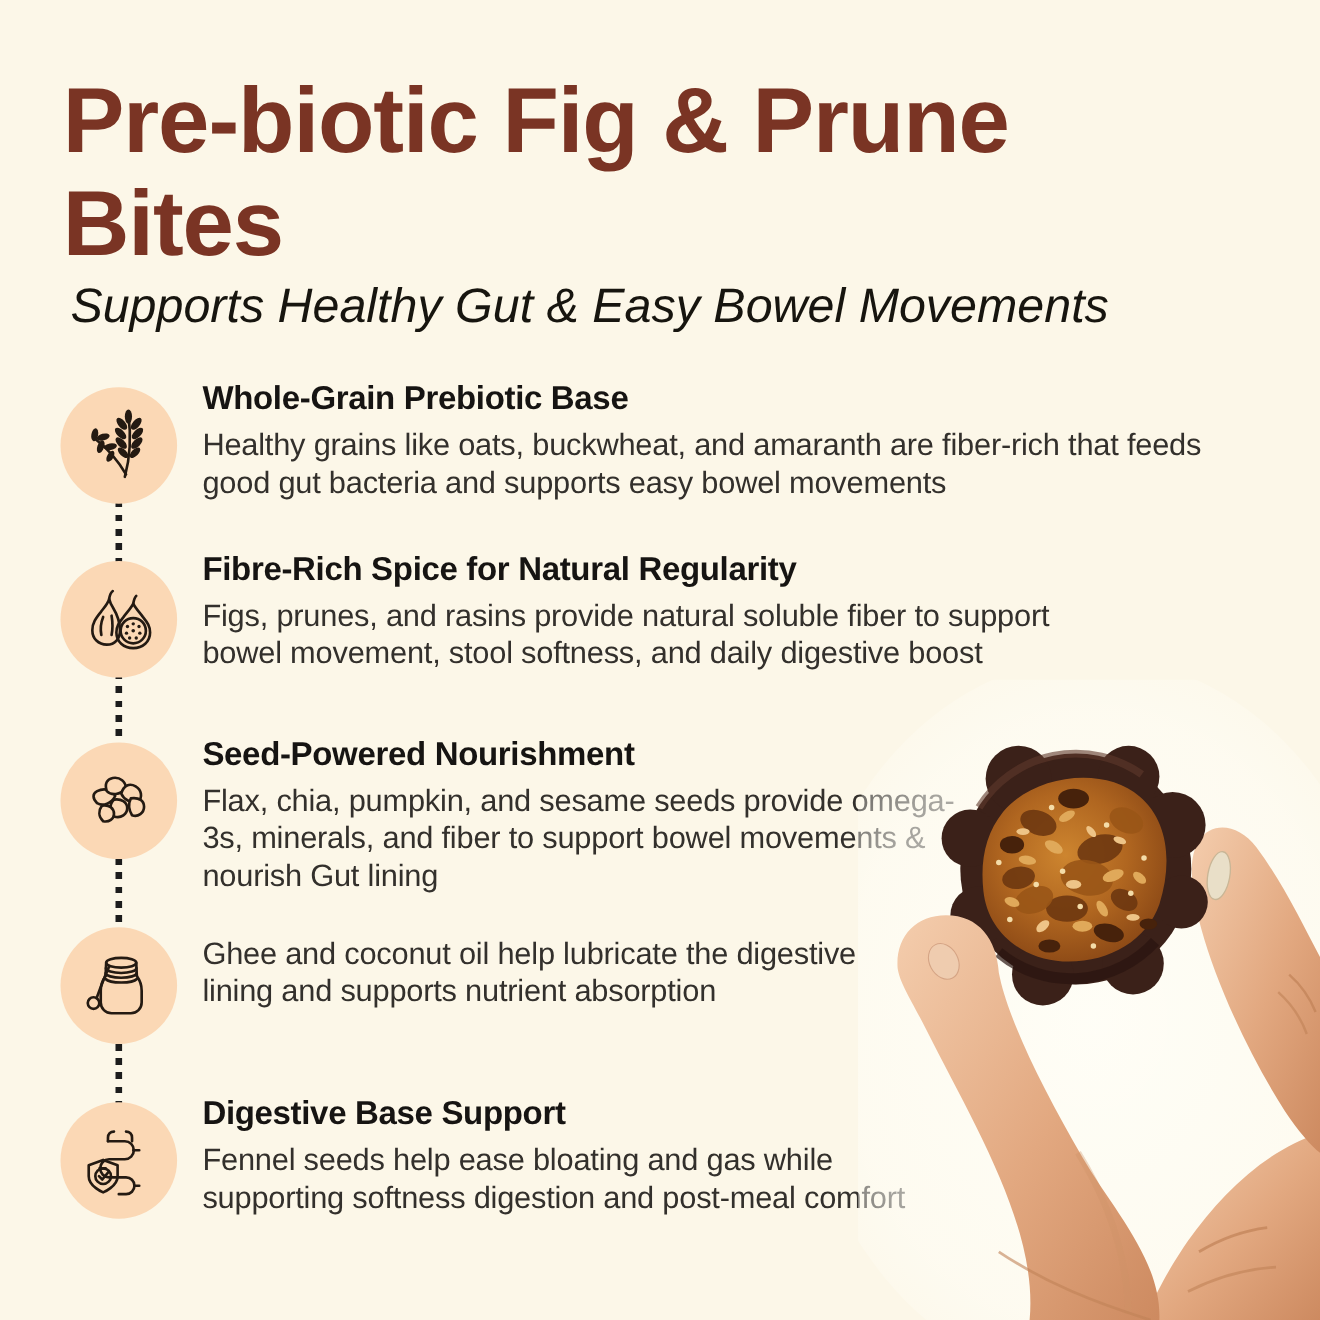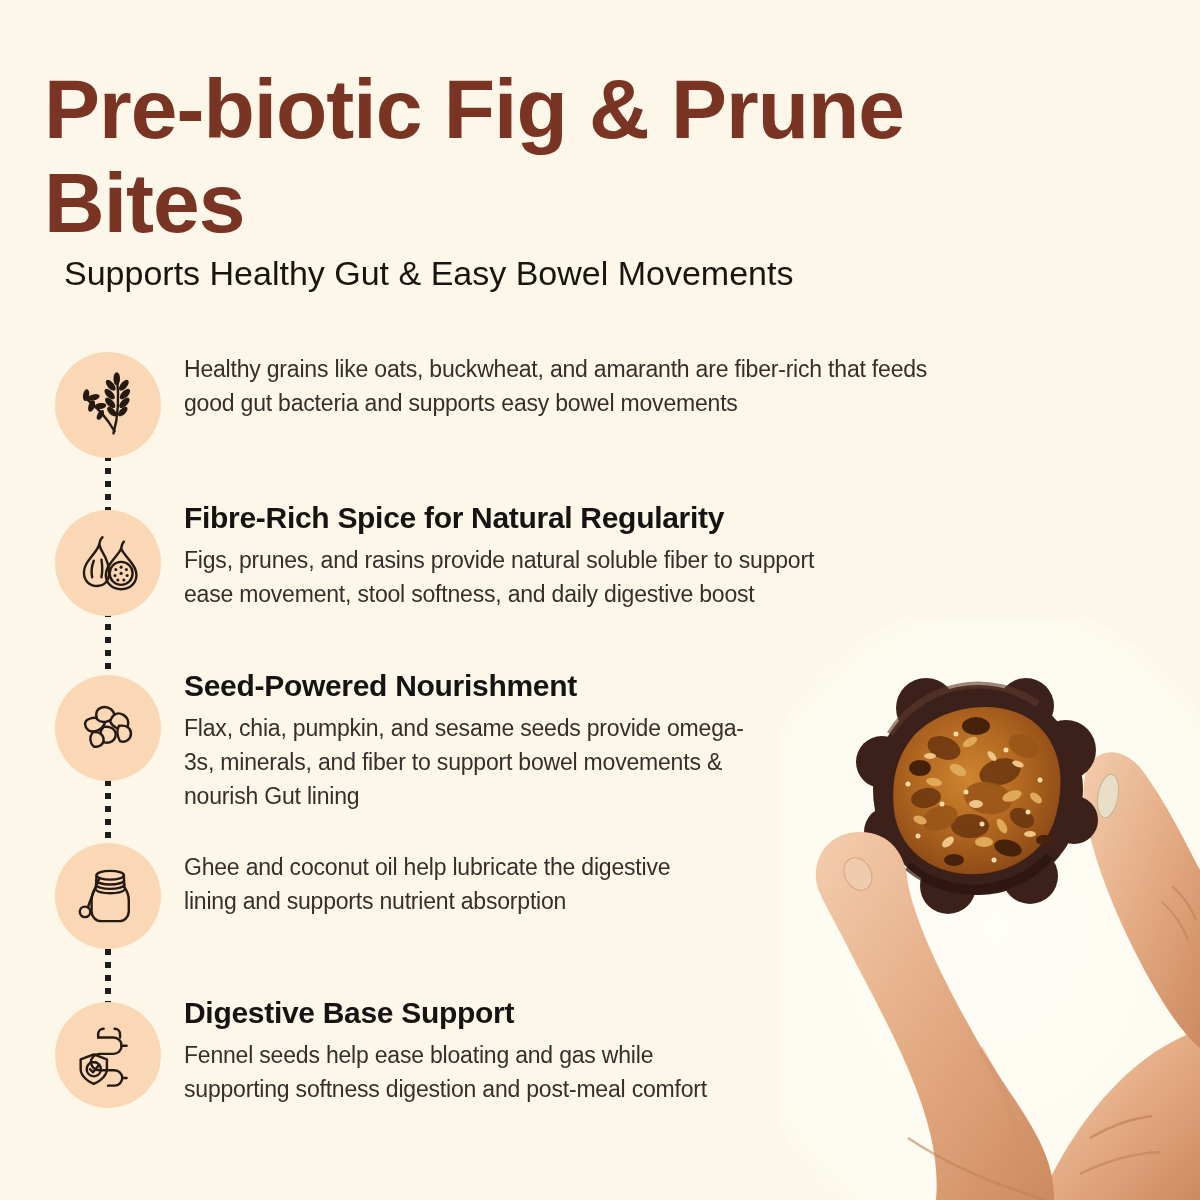--- a/index.html
+++ b/index.html
@@ -1,45 +1,45 @@
 <!DOCTYPE html>
 <html><head>
 <meta charset="utf-8">
 <style>
   html,body{margin:0;padding:0;background:#fcf7e8;}
   .canvas{
     position:relative;width:1200px;height:1200px;overflow:hidden;
     background:#fcf7e8;font-family:"Liberation Sans",sans-serif;
   }
   .title{
-    position:absolute;left:44px;top:62px;width:1100px;
+    position:absolute;left:57px;top:62px;width:1100px;
     font-size:84px;font-weight:bold;line-height:94px;letter-spacing:-1px;
     color:#7a3424;white-space:pre-line;
   }
   .subtitle{
     position:absolute;left:64px;top:254px;width:1000px;
-    font-size:34px;color:#17150f;letter-spacing:0;
+    font-size:44px;font-style:italic;color:#17150f;letter-spacing:0;
     white-space:pre-line;
   }
   .dotted-line{
     position:absolute;left:105px;top:455px;width:6px;height:555px;
     background:repeating-linear-gradient(to bottom,#1c1c1c 0 6px,transparent 6px 13px);
   }
   .icon-circle{
     position:absolute;left:55px;width:106px;height:106px;border-radius:50%;
     background:#fbd8b5;display:flex;align-items:center;justify-content:center;
   }
   .icon-circle svg{width:70px;height:70px;}
   .feature-text{position:absolute;left:184px;width:960px;}
   .feature-heading{
     font-size:30px;font-weight:bold;color:#161412;letter-spacing:-0.3px;
     line-height:36px;white-space:pre-line;
   }
   .feature-body{
-    margin-top:7px;font-size:23px;color:#33302c;line-height:34px;
+    margin-top:7px;font-size:28px;color:#33302c;line-height:34px;
     letter-spacing:-0.2px;white-space:pre-line;
   }
   .c1{top:352px}.c2{top:510px}.c3{top:675px}.c4{top:843px}.c5{top:1002px}
   .t1{top:345px}.t2{top:500px}.t3{top:668px}.t4{top:843px}.t5{top:995px}
   .photo{position:absolute;left:780px;top:618px;width:420px;height:582px;}
   .ink{stroke:#241a12;fill:none;stroke-width:2.2;stroke-linecap:round;stroke-linejoin:round;}
   .inkfill{fill:#241a12;stroke:none;}
 </style>
 </head>
 <body>
@@ -66,20 +66,21 @@
       <ellipse class="inkfill" cx="34" cy="30" rx="6" ry="3" transform="rotate(45 34 30)"></ellipse>
       <ellipse class="inkfill" cx="35.5" cy="38" rx="5.5" ry="2.8" transform="rotate(45 35.5 38)"></ellipse>
       <ellipse class="inkfill" cx="12" cy="23" rx="5.5" ry="2.8" transform="rotate(-80 12 23)"></ellipse>
       <ellipse class="inkfill" cx="19" cy="25" rx="5.5" ry="2.8" transform="rotate(-15 19 25)"></ellipse>
       <ellipse class="inkfill" cx="17" cy="33" rx="5.5" ry="2.8" transform="rotate(-70 17 33)"></ellipse>
       <ellipse class="inkfill" cx="25" cy="33" rx="5.5" ry="2.8" transform="rotate(-10 25 33)"></ellipse>
       <ellipse class="inkfill" cx="25" cy="41" rx="5" ry="2.6" transform="rotate(-60 25 41)"></ellipse>
     </svg>
   </div>
   <div class="feature-text t1">
+    <div class="feature-heading">Whole-Grain Prebiotic Base</div>
     <div class="feature-body">Healthy grains like oats, buckwheat, and amaranth are fiber-rich that feeds
 good gut bacteria and supports easy bowel movements</div>
   </div>
 
   <div class="icon-circle c2">
     <svg viewBox="0 0 64 64">
       <path class="ink" d="M24,15 C23,19 20,22 17,26 C13,31 10,35 10,41 C10,48 15,53 22,53 C29,53 33,48 33,41 C33,34 30,27 27,22 C25,19 24.5,17 24,15 Z"></path>
       <path class="ink" d="M24,15 C24.5,12 25,10 27,8.5"></path>
       <path class="ink" d="M19,30 C17,35 16.5,40 17.5,45"></path>
       <path class="ink" d="M26,29 C27,35 27,40 26,45"></path>
@@ -92,21 +93,21 @@
       <circle class="inkfill" cx="49.5" cy="43.5" r="1.4"></circle>
       <circle class="inkfill" cx="46.5" cy="47.5" r="1.4"></circle>
       <circle class="inkfill" cx="41" cy="47.5" r="1.4"></circle>
       <circle class="inkfill" cx="38.4" cy="43.5" r="1.4"></circle>
       <circle class="inkfill" cx="39.2" cy="38" r="1.4"></circle>
     </svg>
   </div>
   <div class="feature-text t2">
     <div class="feature-heading">Fibre-Rich Spice for Natural Regularity</div>
     <div class="feature-body">Figs, prunes, and rasins provide natural soluble fiber to support
-ease movement, stool softness, and daily digestive boost</div>
+bowel movement, stool softness, and daily digestive boost</div>
   </div>
 
   <div class="icon-circle c3">
     <svg viewBox="0 0 64 64">
       <g class="ink" fill="#fbd8b5">
         <path fill="#fbd8b5" d="M14,34 C10,30 10,26 14,24 C20,21 27,23 29,28 C26,34 19,37 14,34 Z"></path>
         <path fill="#fbd8b5" d="M22,24 C20,18 22,14 27,13 C33,12 38,16 38,22 C33,27 26,28 22,24 Z"></path>
         <path fill="#fbd8b5" d="M34,26 C36,19 41,17 46,20 C51,23 52,29 48,33 C42,34 36,31 34,26 Z"></path>
         <path fill="#fbd8b5" d="M42,30 C49,29 53,32 53,37 C53,42 48,46 43,44 C40,39 40,34 42,30 Z"></path>
         <path fill="#fbd8b5" d="M28,31 C34,30 39,33 39,38 C39,43 34,47 28,45 C24,41 24,35 28,31 Z"></path>

